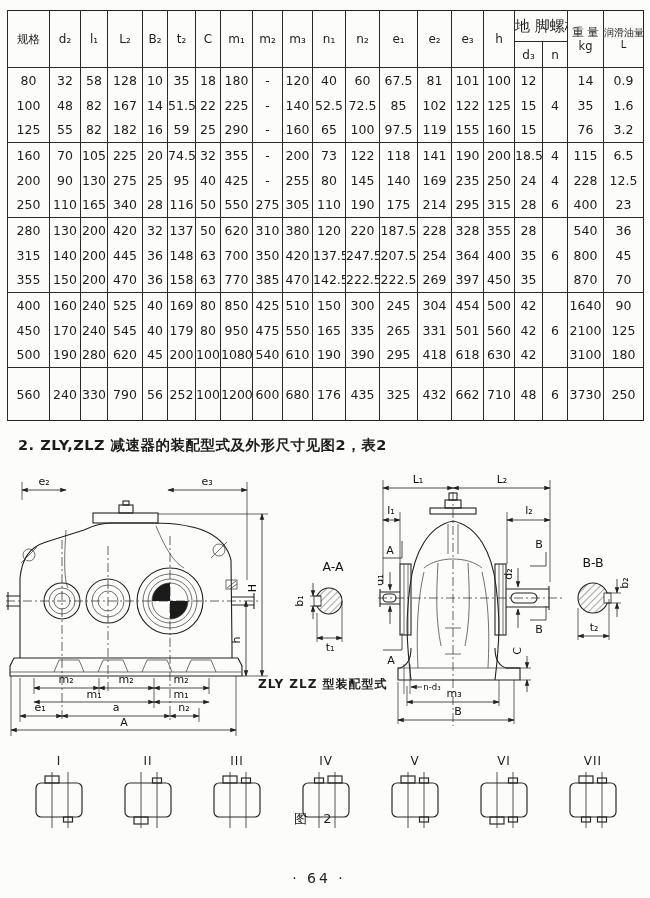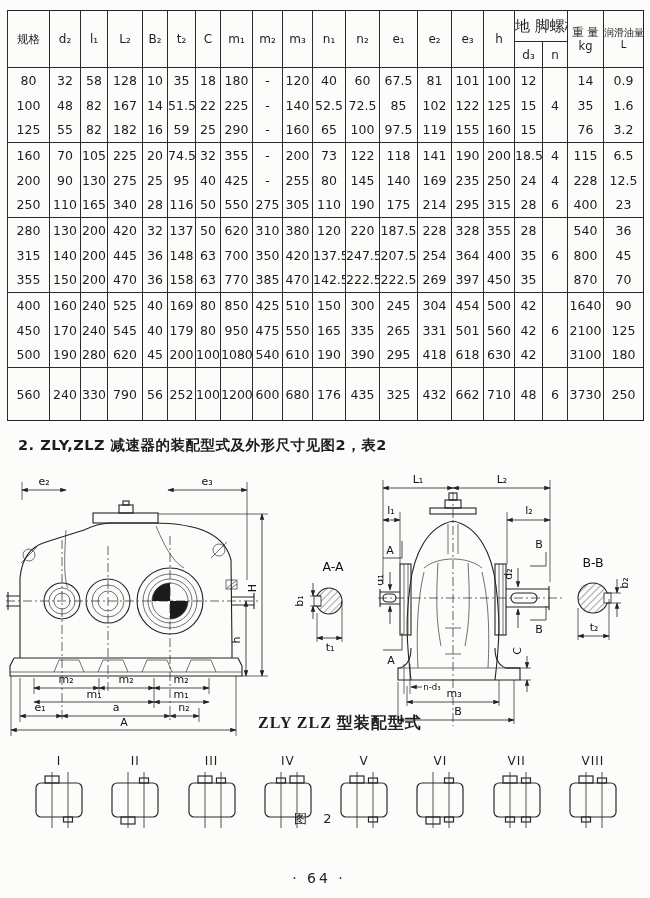--- a/index.html
+++ b/index.html
@@ -41,22 +41,22 @@
   }
   svg .body{stroke:#222;stroke-width:1.1;fill:none;}
   svg .thin{stroke:#333;stroke-width:.7;fill:none;}
   svg .dim{stroke:#222;stroke-width:.8;fill:none;}
   svg .ext{stroke:#222;stroke-width:.7;fill:none;}
   svg .cl{stroke:#222;stroke-width:.7;fill:none;stroke-dasharray:9 3 2 3;}
   svg text.lbl{font:11px "DejaVu Sans",sans-serif;fill:#111;text-anchor:middle;}
   svg text.sm{font:8.5px "DejaVu Sans",sans-serif;fill:#111;text-anchor:middle;}
   svg text.ttl{font:12.5px "DejaVu Sans",sans-serif;fill:#111;text-anchor:middle;}
   #asm-caption{
-    position:absolute;left:258px;top:713px;
-    font-size:16px;font-weight:bold;letter-spacing:1px;font-family:Liberation Serif, serif;
+    position:absolute;left:258px;top:676px;
+    font-size:12px;font-weight:bold;letter-spacing:1px;
   }
   
   #asm-row{
     position:absolute;left:30px;top:753px;width:592px;height:96px;
     display:flex;justify-content:space-between;align-items:flex-start;
   }
   .asm-item{width:58px;text-align:center;}
   .asm-label{font-size:12px;height:16px;line-height:16px;letter-spacing:1px;}
   #fig-label{position:absolute;left:294px;top:810px;font-size:13px;letter-spacing:6px;}
   #page-num{position:absolute;left:0;top:870px;width:650px;text-align:center;font-size:14px;letter-spacing:3px;transform:translateX(-6px);}
@@ -657,23 +657,15 @@
       </svg></div>
     <div class="asm-item"><div class="asm-label">VII</div><svg width="56" height="62" viewBox="0 0 56 62">
         <line x1="21" y1="3" x2="21" y2="59" stroke="#2a2a2a" stroke-width="0.8"></line>
         <line x1="37" y1="3" x2="37" y2="59" stroke="#2a2a2a" stroke-width="0.8"></line>
         <rect x="5" y="14" width="46" height="34" rx="5" fill="none" stroke="#2a2a2a" stroke-width="1.2"></rect>
         <rect x="14" y="7" width="14" height="7" fill="none" stroke="#2a2a2a" stroke-width="1.2"></rect>
         <rect x="32.5" y="9" width="9" height="5" fill="none" stroke="#2a2a2a" stroke-width="1.2"></rect>
         <rect x="16.5" y="48" width="9" height="5" fill="none" stroke="#2a2a2a" stroke-width="1.2"></rect>
         <rect x="32.5" y="48" width="9" height="5" fill="none" stroke="#2a2a2a" stroke-width="1.2"></rect>
       </svg></div>
-    <div class="asm-item"><div class="asm-label">VIII</div><svg width="56" height="62" viewBox="0 0 56 62">
-        <line x1="21" y1="3" x2="21" y2="59" stroke="#2a2a2a" stroke-width="0.8"></line>
-        <line x1="37" y1="3" x2="37" y2="59" stroke="#2a2a2a" stroke-width="0.8"></line>
-        <rect x="5" y="14" width="46" height="34" rx="5" fill="none" stroke="#2a2a2a" stroke-width="1.2"></rect>
-        <rect x="14" y="7" width="14" height="7" fill="none" stroke="#2a2a2a" stroke-width="1.2"></rect>
-        <rect x="32.5" y="9" width="9" height="5" fill="none" stroke="#2a2a2a" stroke-width="1.2"></rect>
-        <rect x="16.5" y="48" width="9" height="5" fill="none" stroke="#2a2a2a" stroke-width="1.2"></rect>
-      </svg></div>
   </div>
 <div id="fig-label">图 2</div>
 <div id="page-num">· 64 ·</div>
 
 </body></html>

